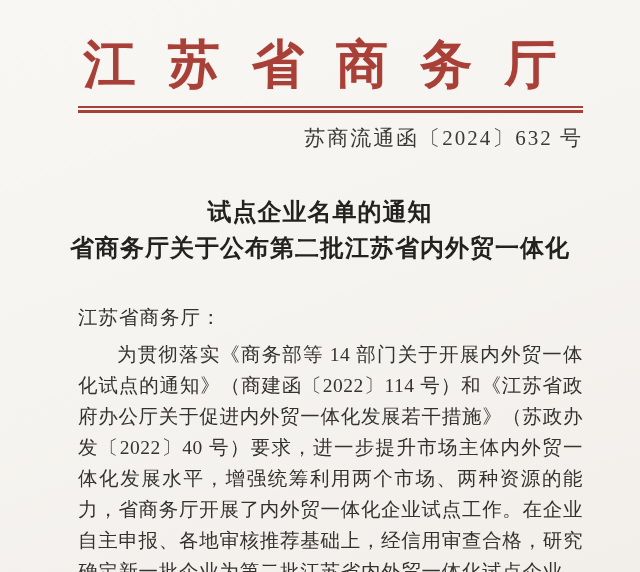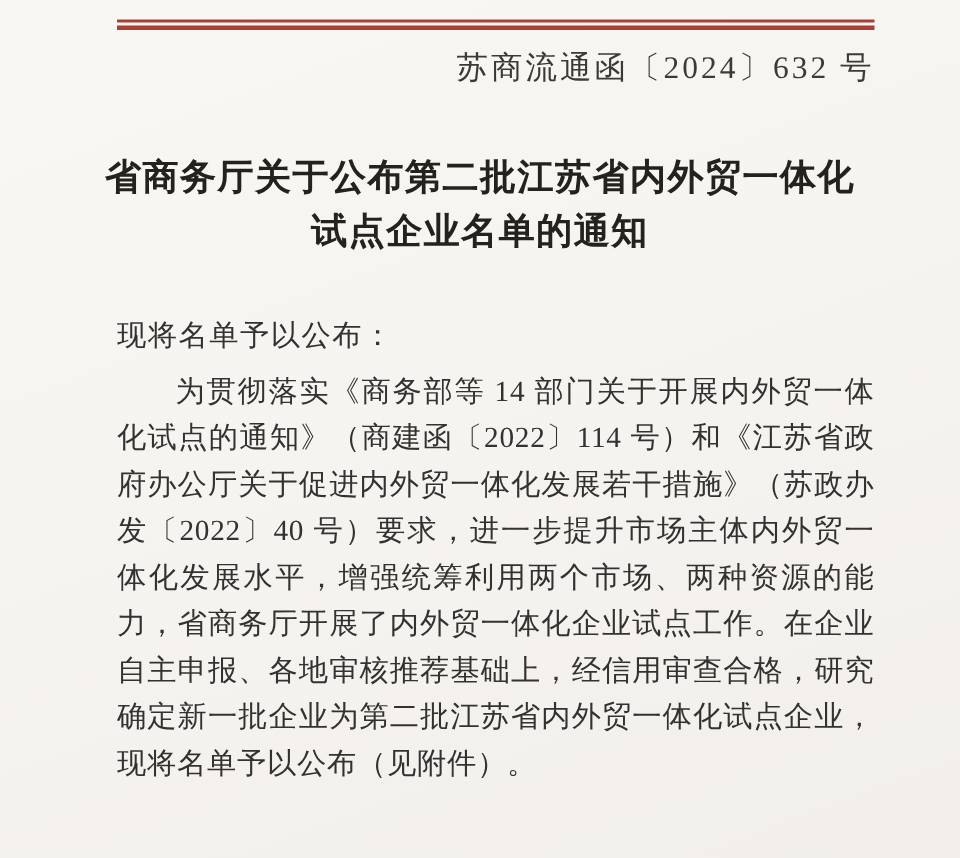--- a/index.html
+++ b/index.html
@@ -73,27 +73,28 @@
     text-justify: inter-ideograph;
     letter-spacing: 0.5px;
   }
 </style>
 </head>
 <body>
 
 <div class="page">
 
   <header>
+    <h1 class="agency">江苏省商务厅</h1>
     <div class="red-rule"></div>
     <div class="doc-no">苏商流通函〔2024〕632 号</div>
   </header>
 
   <h2 class="title">
+    <span>试点企业名单的通知</span>
     <span>省商务厅关于公布第二批江苏省内外贸一体化</span>
-    <span>试点企业名单的通知</span>
   </h2>
 
   <main class="body-block">
-    <p class="salutation">现将名单予以公布：</p>
+    <p class="salutation">江苏省商务厅：</p>
     <p class="para">为贯彻落实《商务部等 14 部门关于开展内外贸一体化试点的通知》（商建函〔2022〕114 号）和《江苏省政府办公厅关于促进内外贸一体化发展若干措施》（苏政办发〔2022〕40 号）要求，进一步提升市场主体内外贸一体化发展水平，增强统筹利用两个市场、两种资源的能力，省商务厅开展了内外贸一体化企业试点工作。在企业自主申报、各地审核推荐基础上，经信用审查合格，研究确定新一批企业为第二批江苏省内外贸一体化试点企业，现将名单予以公布（见附件）。</p>
   </main>
 
 </div>
 
 </body></html>

